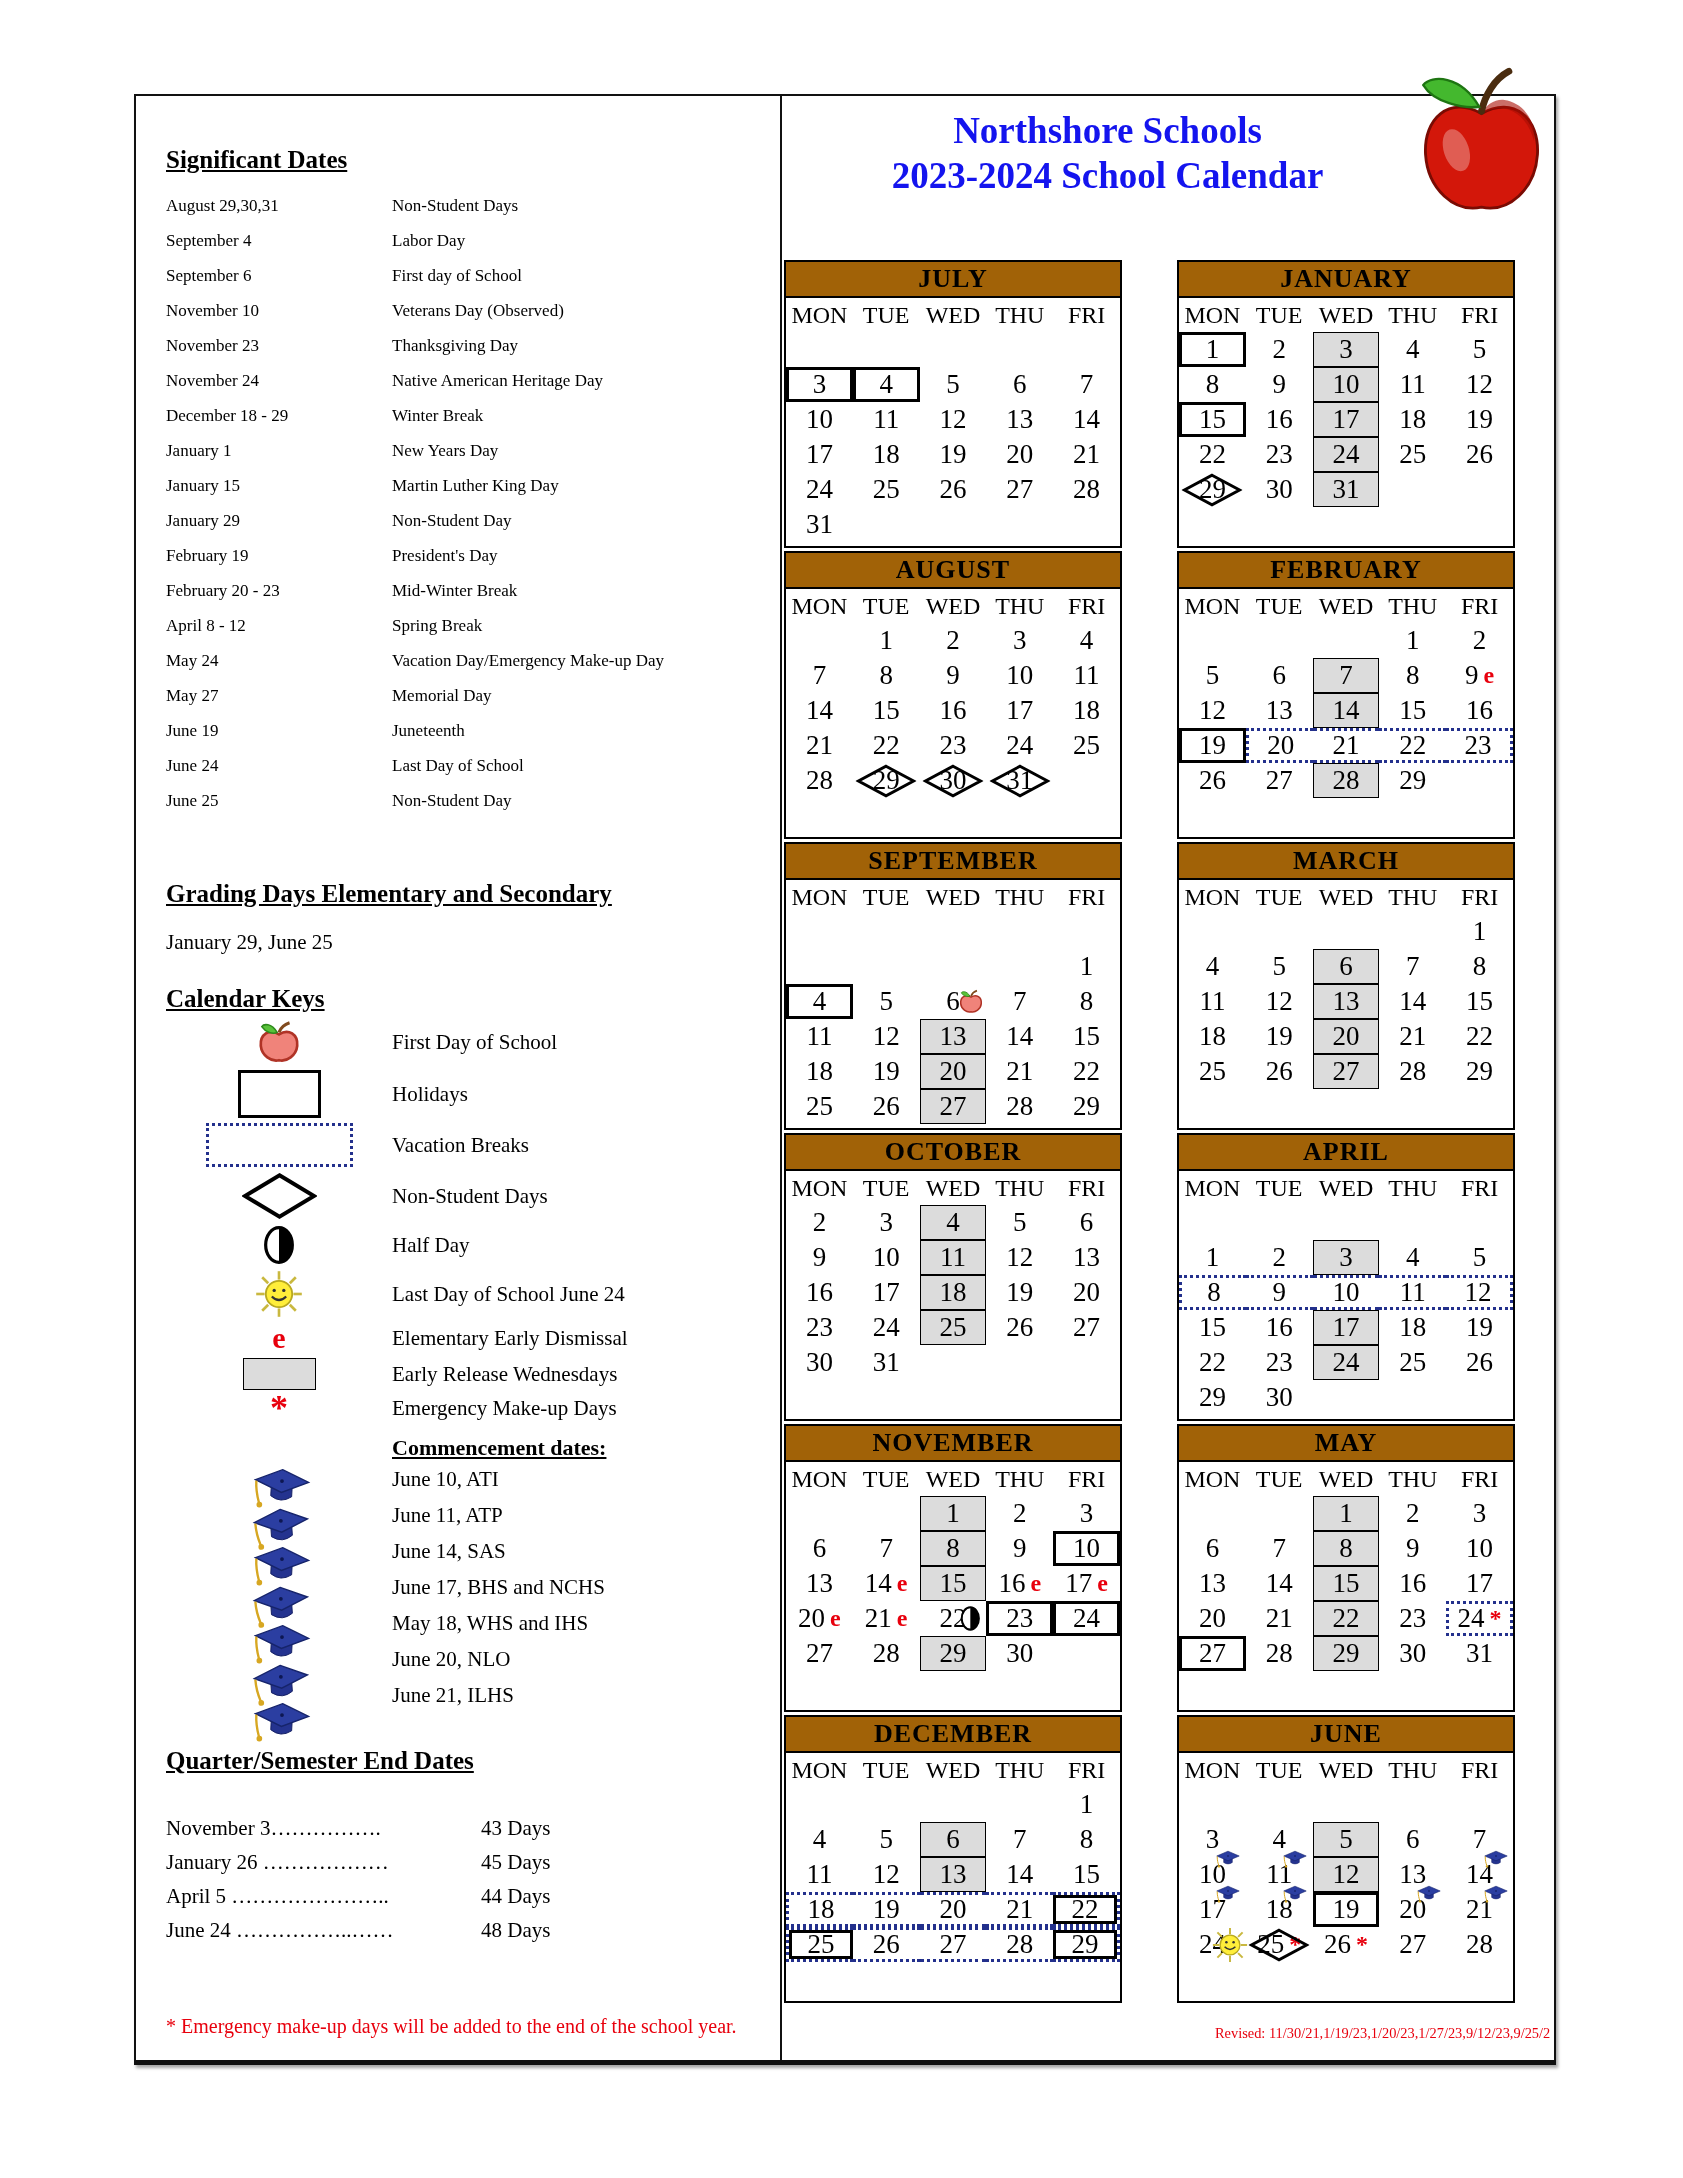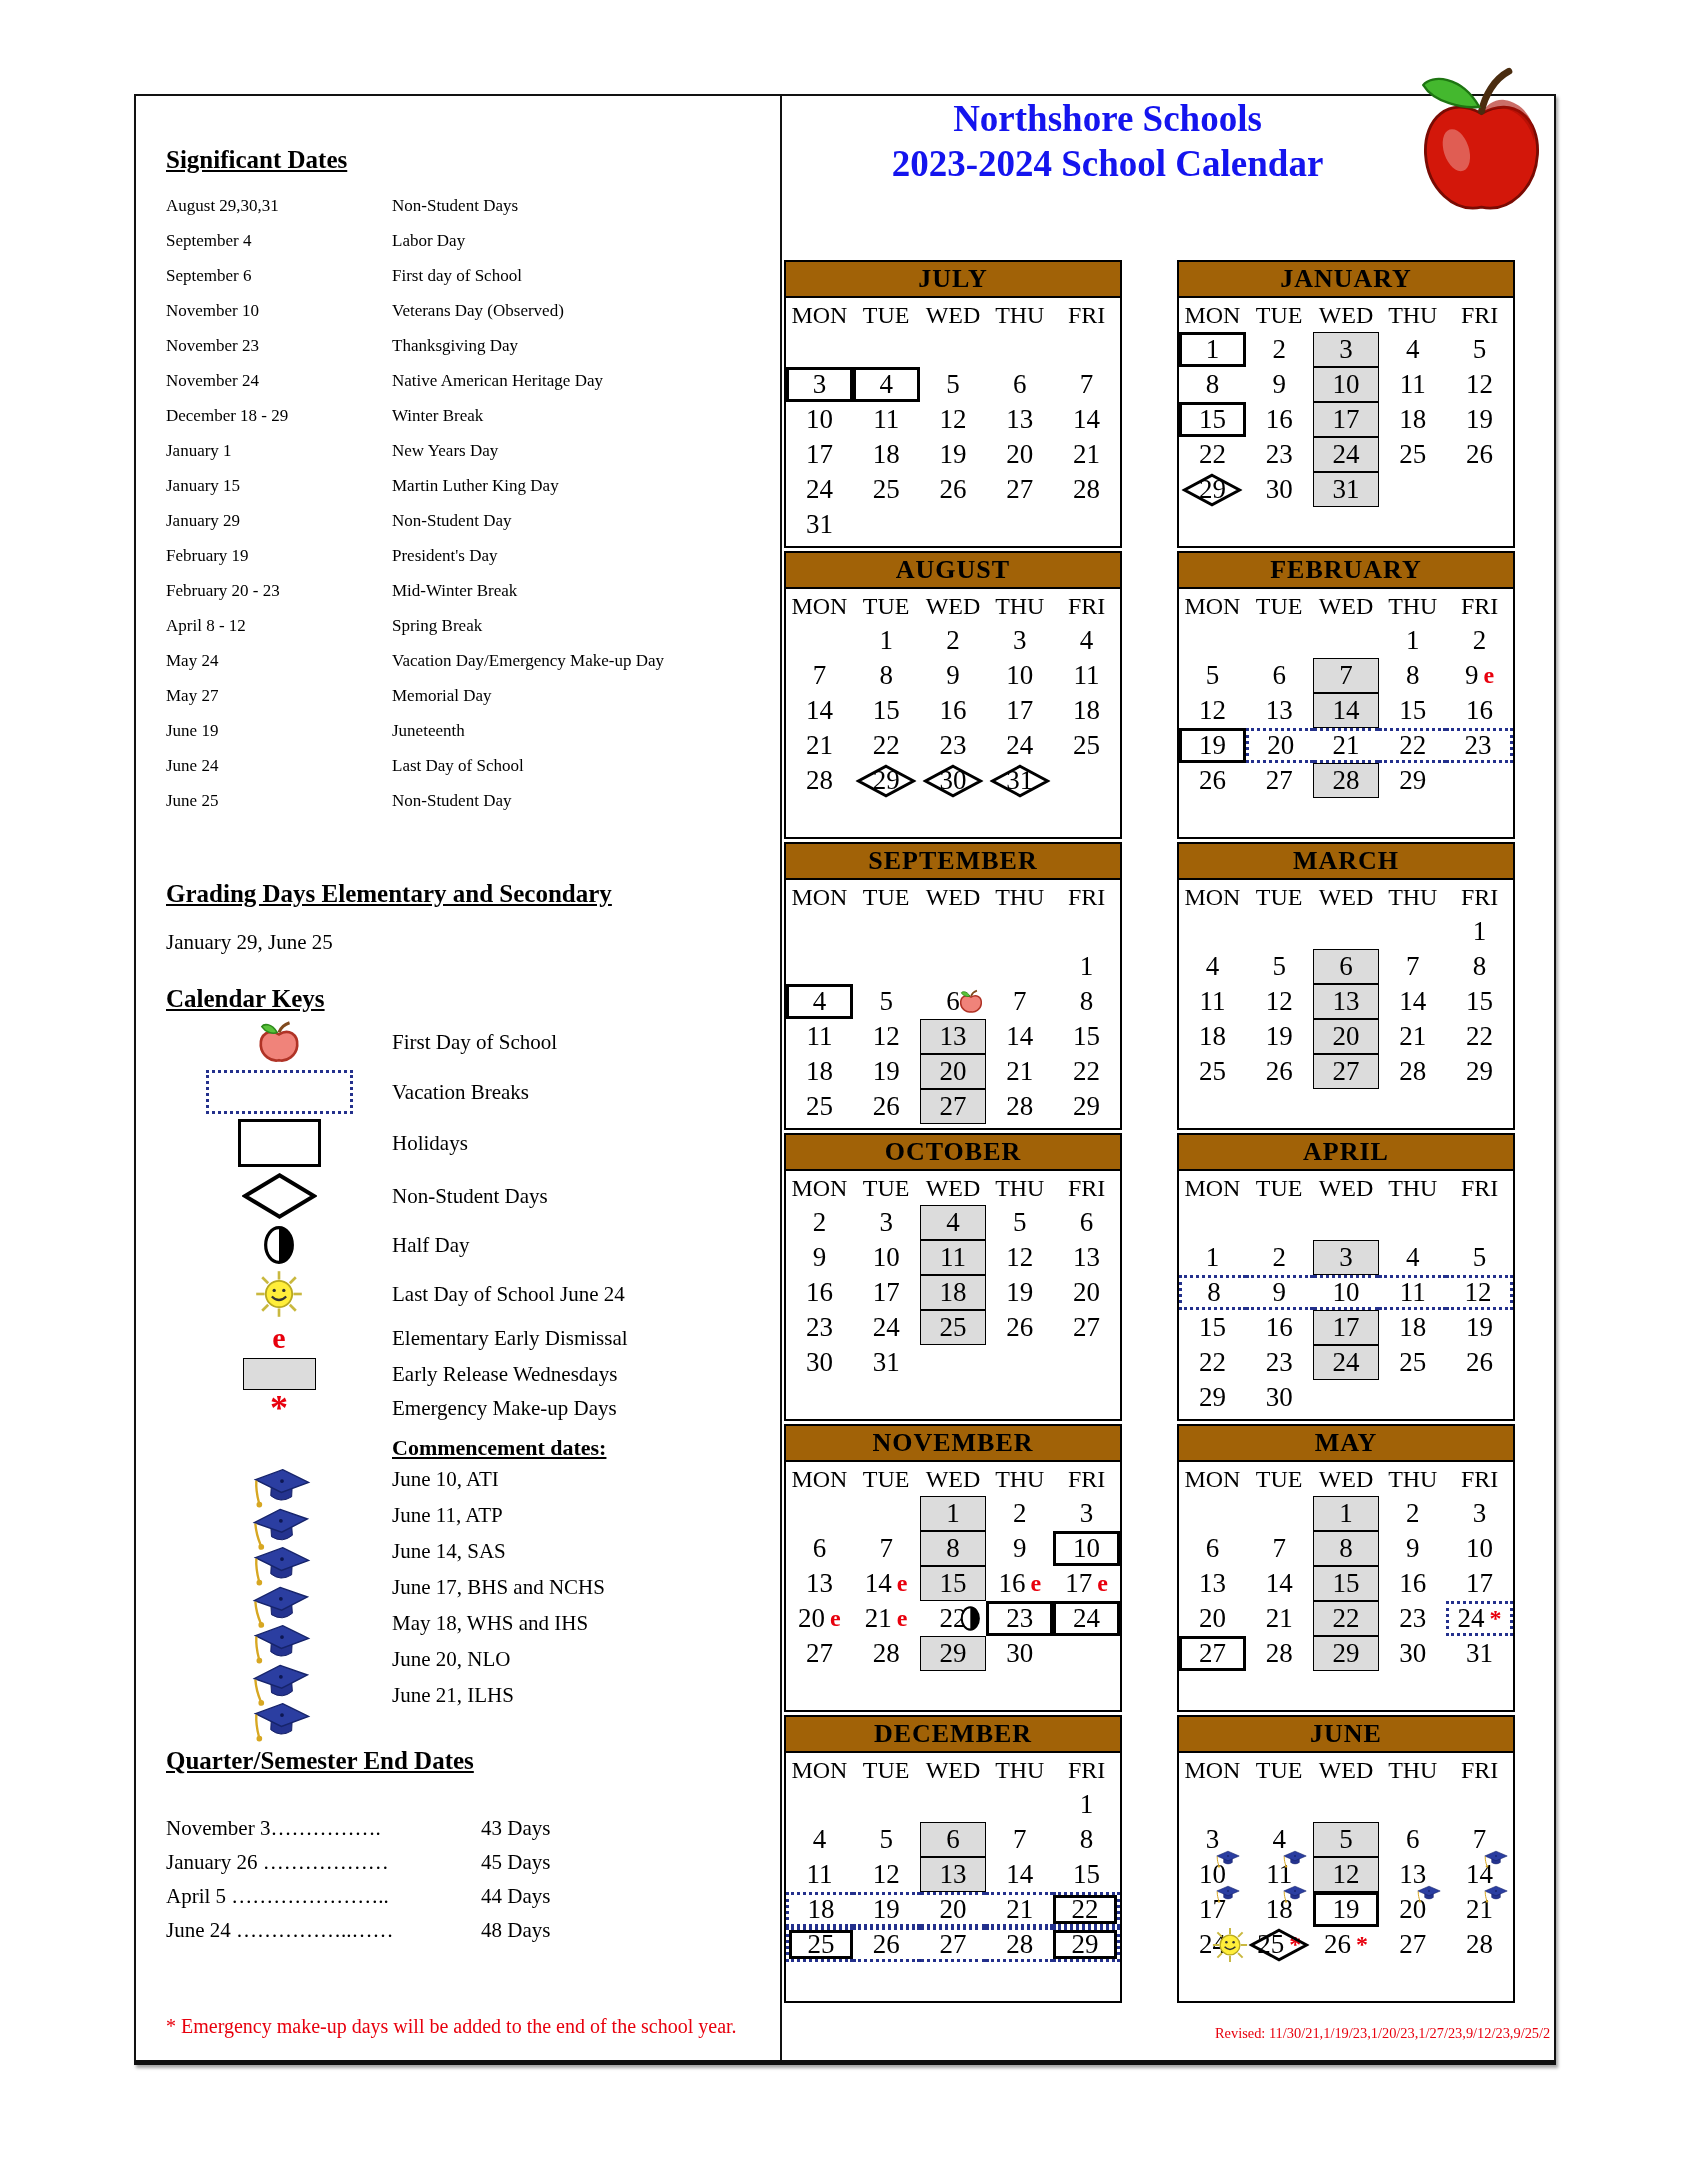--- a/index.html
+++ b/index.html
@@ -8,21 +8,21 @@
     font-family:"Liberation Serif", serif;color:#000;
   }
   .page-box{
     position:absolute;left:134px;top:94px;width:1418px;height:1964px;
     border:2px solid #111;border-bottom:5px solid #111;background:#fff;
     box-shadow:2px 3px 3px rgba(0,0,0,.35);
   }
   .v-divider{position:absolute;left:644px;top:0;bottom:0;width:2px;background:#111;}
 
   
-  .cal-title{position:absolute;left:645px;top:0;width:653px;text-align:center;
+  .cal-title{position:absolute;left:645px;top:12px;width:653px;text-align:center;
     color:#1414ee;font-weight:bold;font-size:37px;line-height:45px;}
   .apple-big{position:absolute;right:4px;top:-38px;width:137px;height:166px;}
 
   
   .sec{position:absolute;left:30px;}
   .sec-h{font-size:25px;font-weight:bold;text-decoration:underline;}
   #sig{top:50px;width:594px;}
   #sig .rows{margin-top:14px;}
   .sig-row{display:flex;font-size:17px;line-height:35px;}
   .sig-date{width:226px;flex:none;}
@@ -186,29 +186,29 @@
             <svg width="46" height="46" viewBox="0 0 24 24">
     <path d="M12,8 C7,4.8 2,8 2.5,14 C3,19 8,22.5 12,21.5 C16,22.5 21,19 21.5,14 C22,8 17,4.8 12,8 Z" fill="#f0837a" stroke="#b03326" stroke-width="1.4"></path>
     <path d="M11,7 C8,2 4,2.5 3,4 C5,7 9,8.2 11,7 Z" fill="#59c23a" stroke="#2d8a1b" stroke-width="0.8"></path>
     <path d="M12,7 C13,4.5 15,2.8 17.5,2" fill="none" stroke="#804a1e" stroke-width="1.6"></path>
             </svg>
           </div>
                  <span class="key-label">First Day of School</span>
         </div>
         <div class="key-row">
           <div class="key-icon-cell">
-            <div class="kb-vacation"></div>
-          </div>
-                 <span class="key-label">Vacation Breaks</span>
+            <div class="kb-holiday"></div>
+          </div>
+                 <span class="key-label">Holidays</span>
         </div>
         <div class="key-row">
           <div class="key-icon-cell">
-            <div class="kb-holiday"></div>
-          </div>
-                 <span class="key-label">Holidays</span>
+            <div class="kb-vacation"></div>
+          </div>
+                 <span class="key-label">Vacation Breaks</span>
         </div>
         <div class="key-row">
           <div class="key-icon-cell">
             <svg width="75" height="48" viewBox="0 0 76 48">
      <polygon points="38,3 73,24 38,45 3,24" fill="none" stroke="#000" stroke-width="4"></polygon>
             </svg>
           </div>
                  <span class="key-label">Non-Student Days</span>
         </div>
         <div class="key-row">

